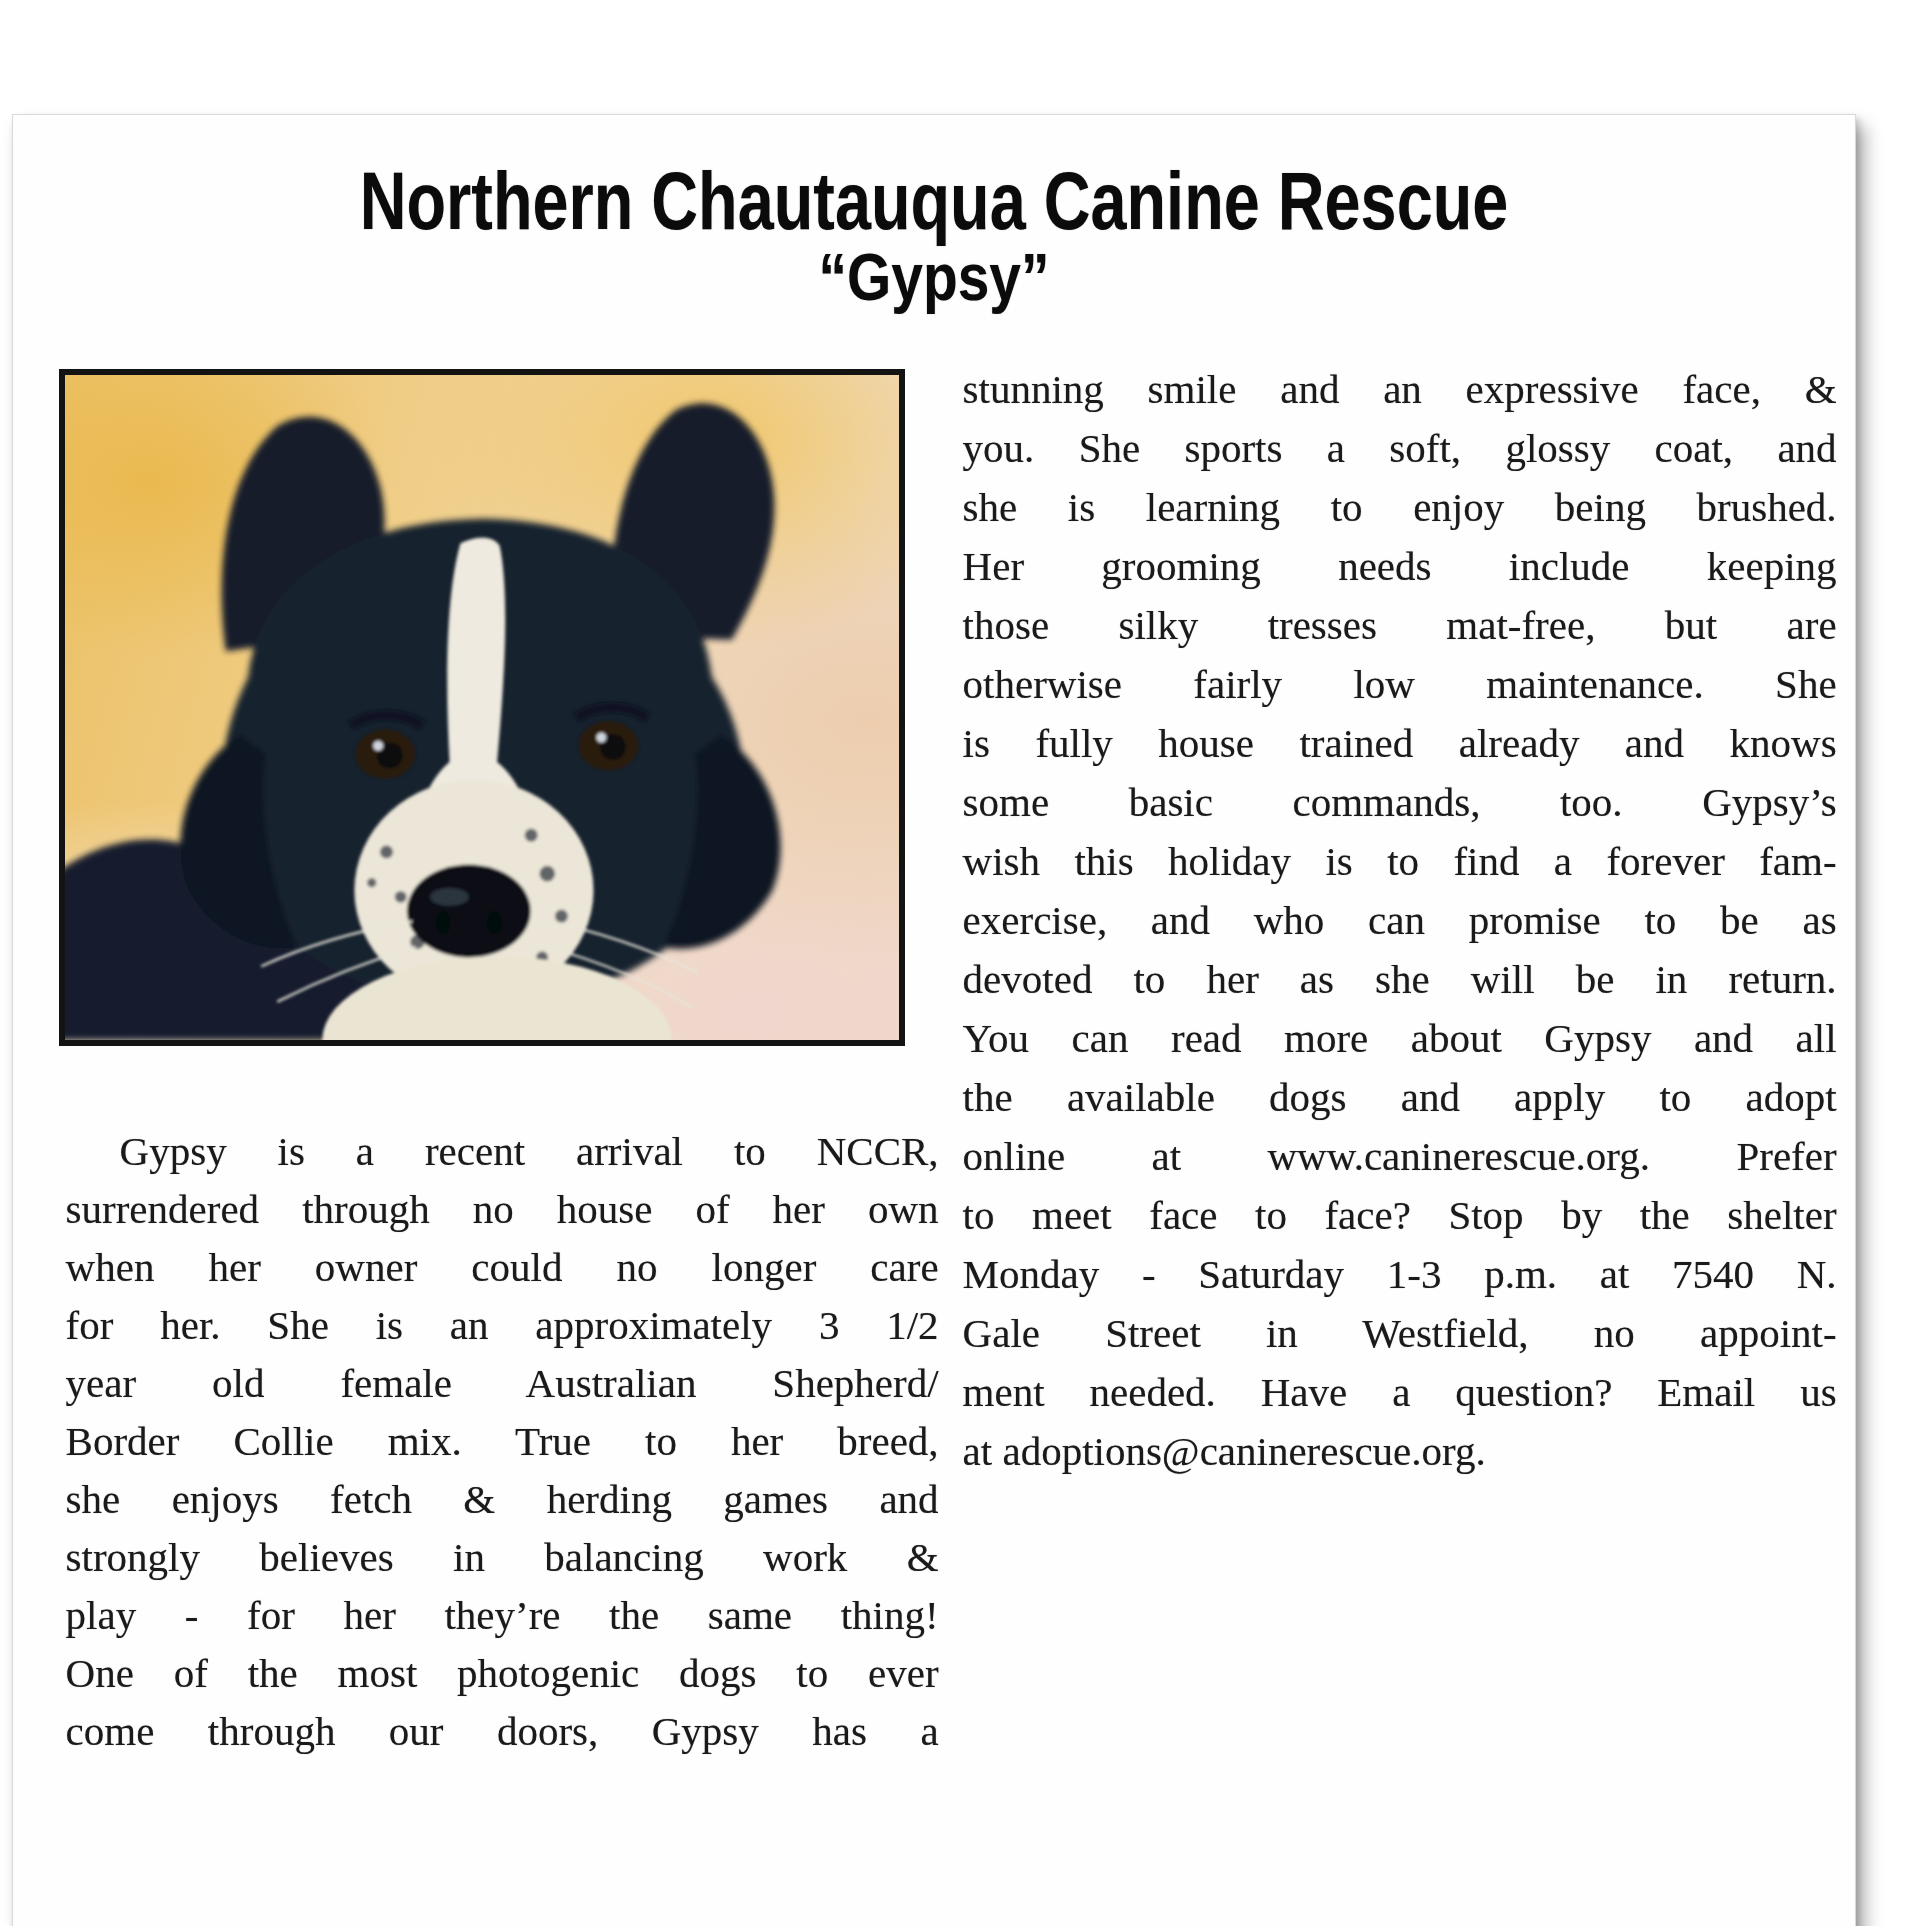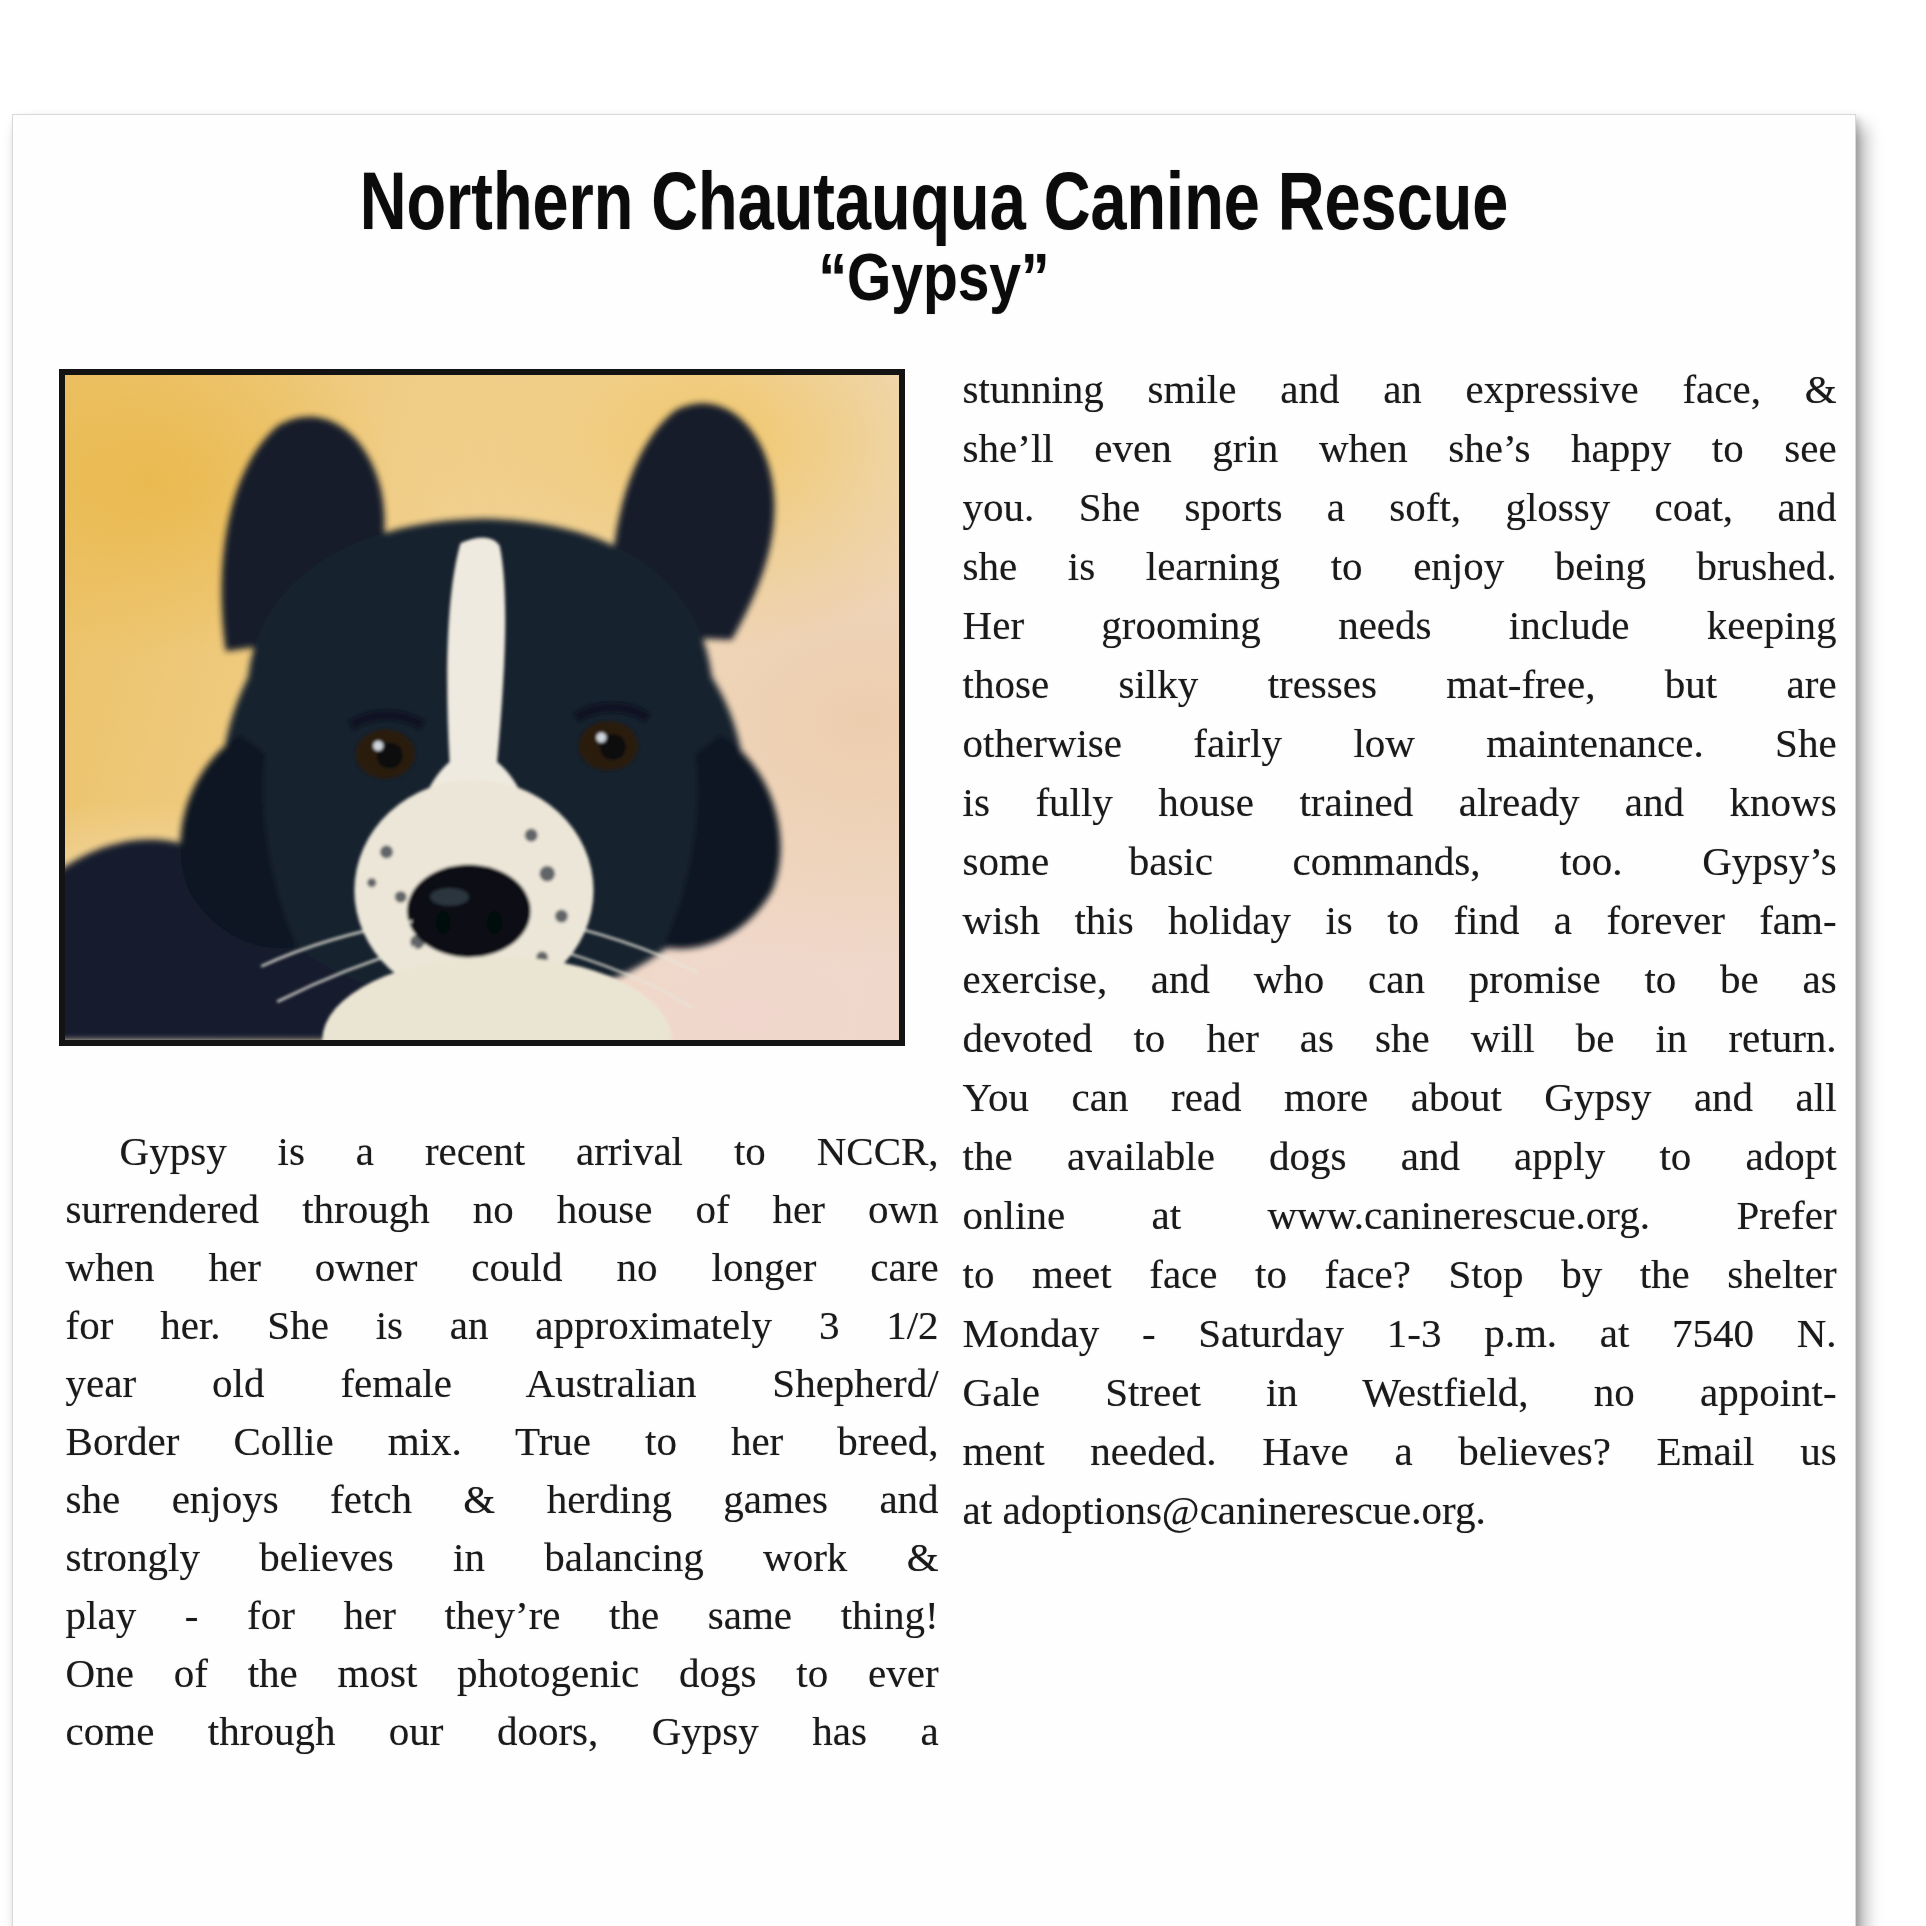--- a/index.html
+++ b/index.html
@@ -143,36 +143,35 @@
       <div class="line">Border Collie mix. True to her breed,</div>
       <div class="line">she enjoys fetch &amp; herding games and</div>
       <div class="line">strongly believes in balancing work &amp;</div>
       <div class="line">play - for her they’re the same thing!</div>
       <div class="line">One of the most photogenic dogs to ever</div>
       <div class="line">come through our doors, Gypsy has a</div>
     </section>
 
     <section class="col col-right">
       <div class="line">stunning smile and an expressive face, &amp;</div>
-      <div class="line">she’ll even grin when she’s happy to see</div>
       <div class="line">you. She sports a soft, glossy coat, and</div>
       <div class="line">she is learning to enjoy being brushed.</div>
       <div class="line">Her grooming needs include keeping</div>
       <div class="line">those silky tresses mat-free, but are</div>
       <div class="line">otherwise fairly low maintenance. She</div>
       <div class="line">is fully house trained already and knows</div>
       <div class="line">some basic commands, too. Gypsy’s</div>
       <div class="line">wish this holiday is to find a forever fam-</div>
       <div class="line">exercise, and who can promise to be as</div>
       <div class="line">devoted to her as she will be in return.</div>
       <div class="line">You can read more about Gypsy and all</div>
       <div class="line">the available dogs and apply to adopt</div>
       <div class="line">online at www.caninerescue.org. Prefer</div>
       <div class="line">to meet face to face? Stop by the shelter</div>
       <div class="line">Monday - Saturday 1-3 p.m. at 7540 N.</div>
       <div class="line">Gale Street in Westfield, no appoint-</div>
-      <div class="line">ment needed. Have a believes? Email us</div>
+      <div class="line">ment needed. Have a question? Email us</div>
       <div class="line left-last">at adoptions@caninerescue.org.</div>
     </section>
 
   </article>
 </div>
 
 
 </body></html>

